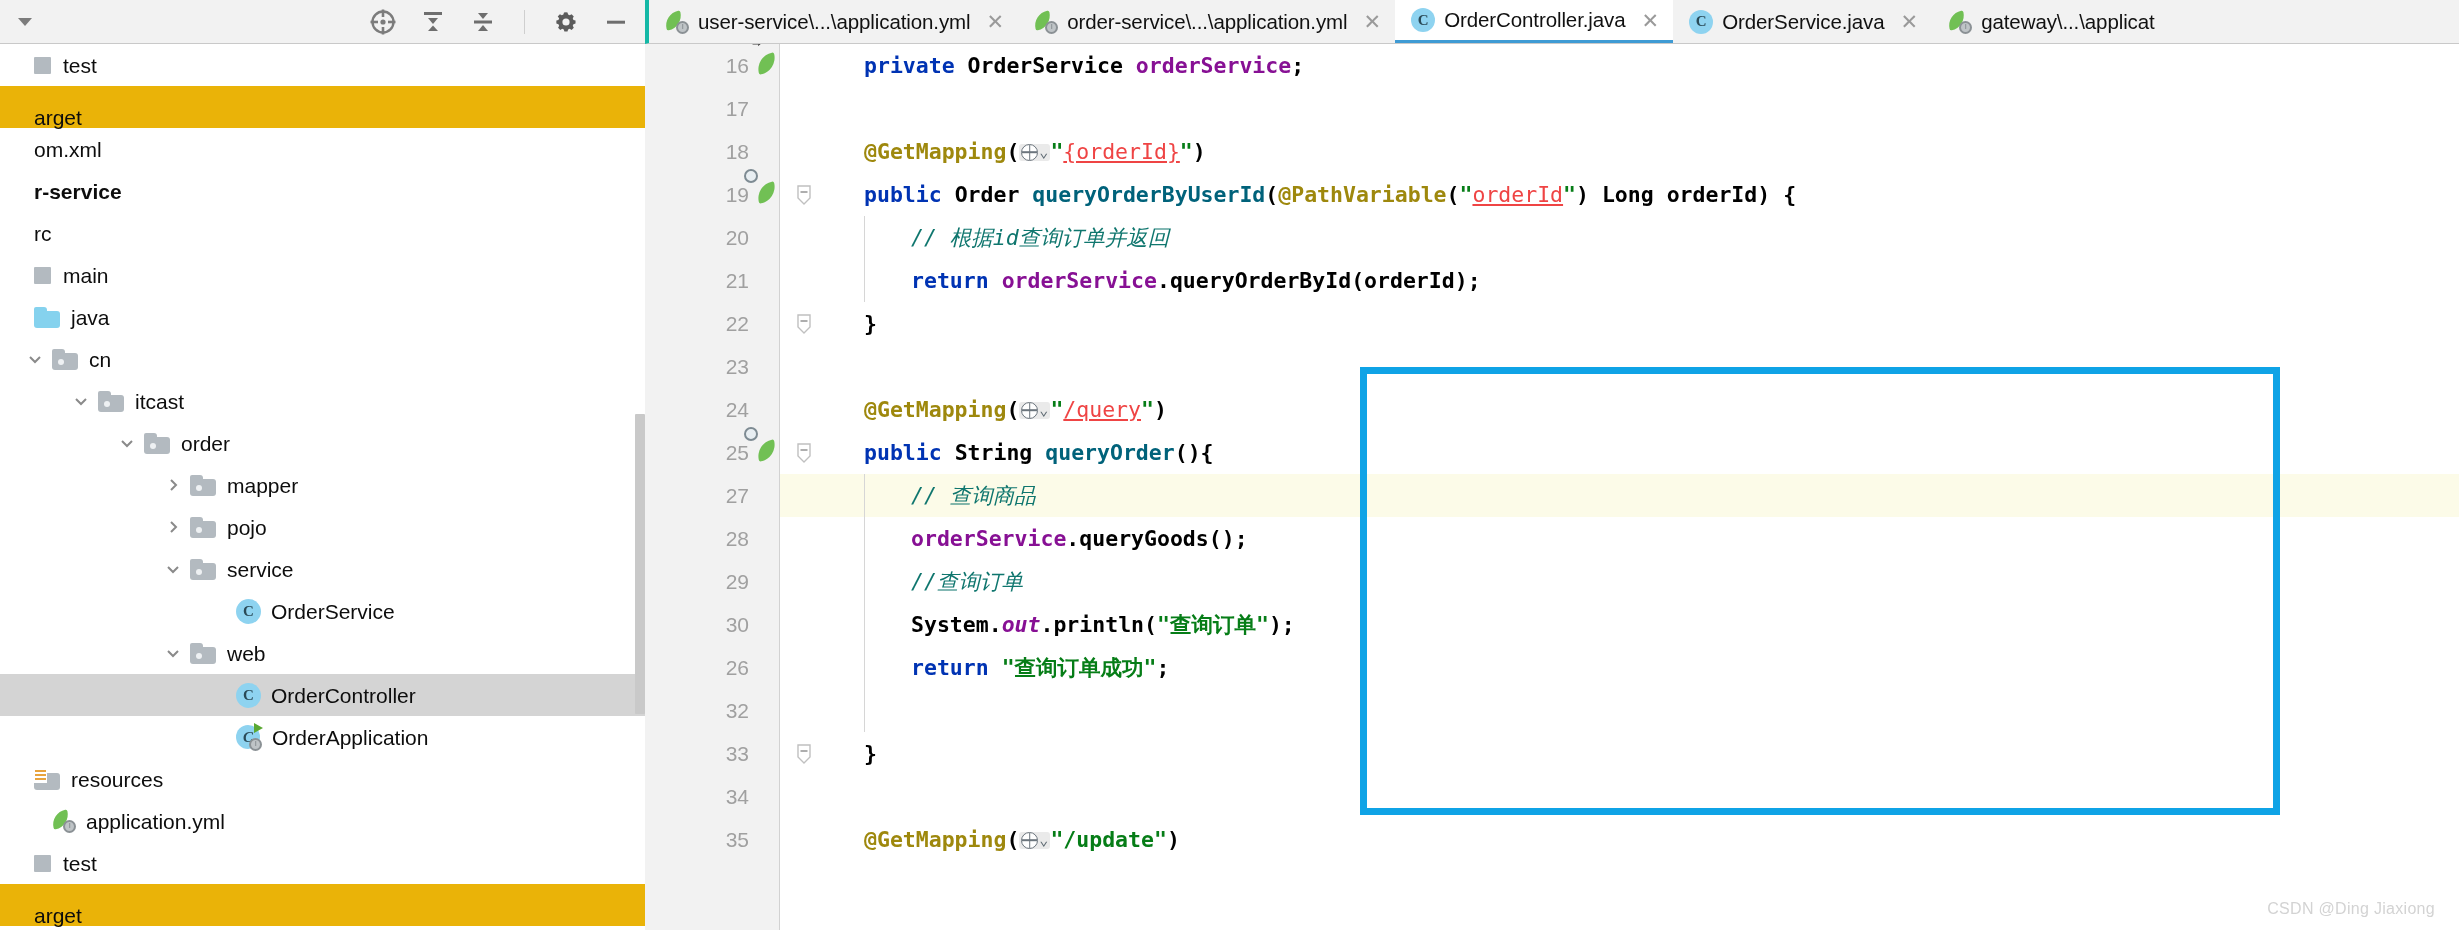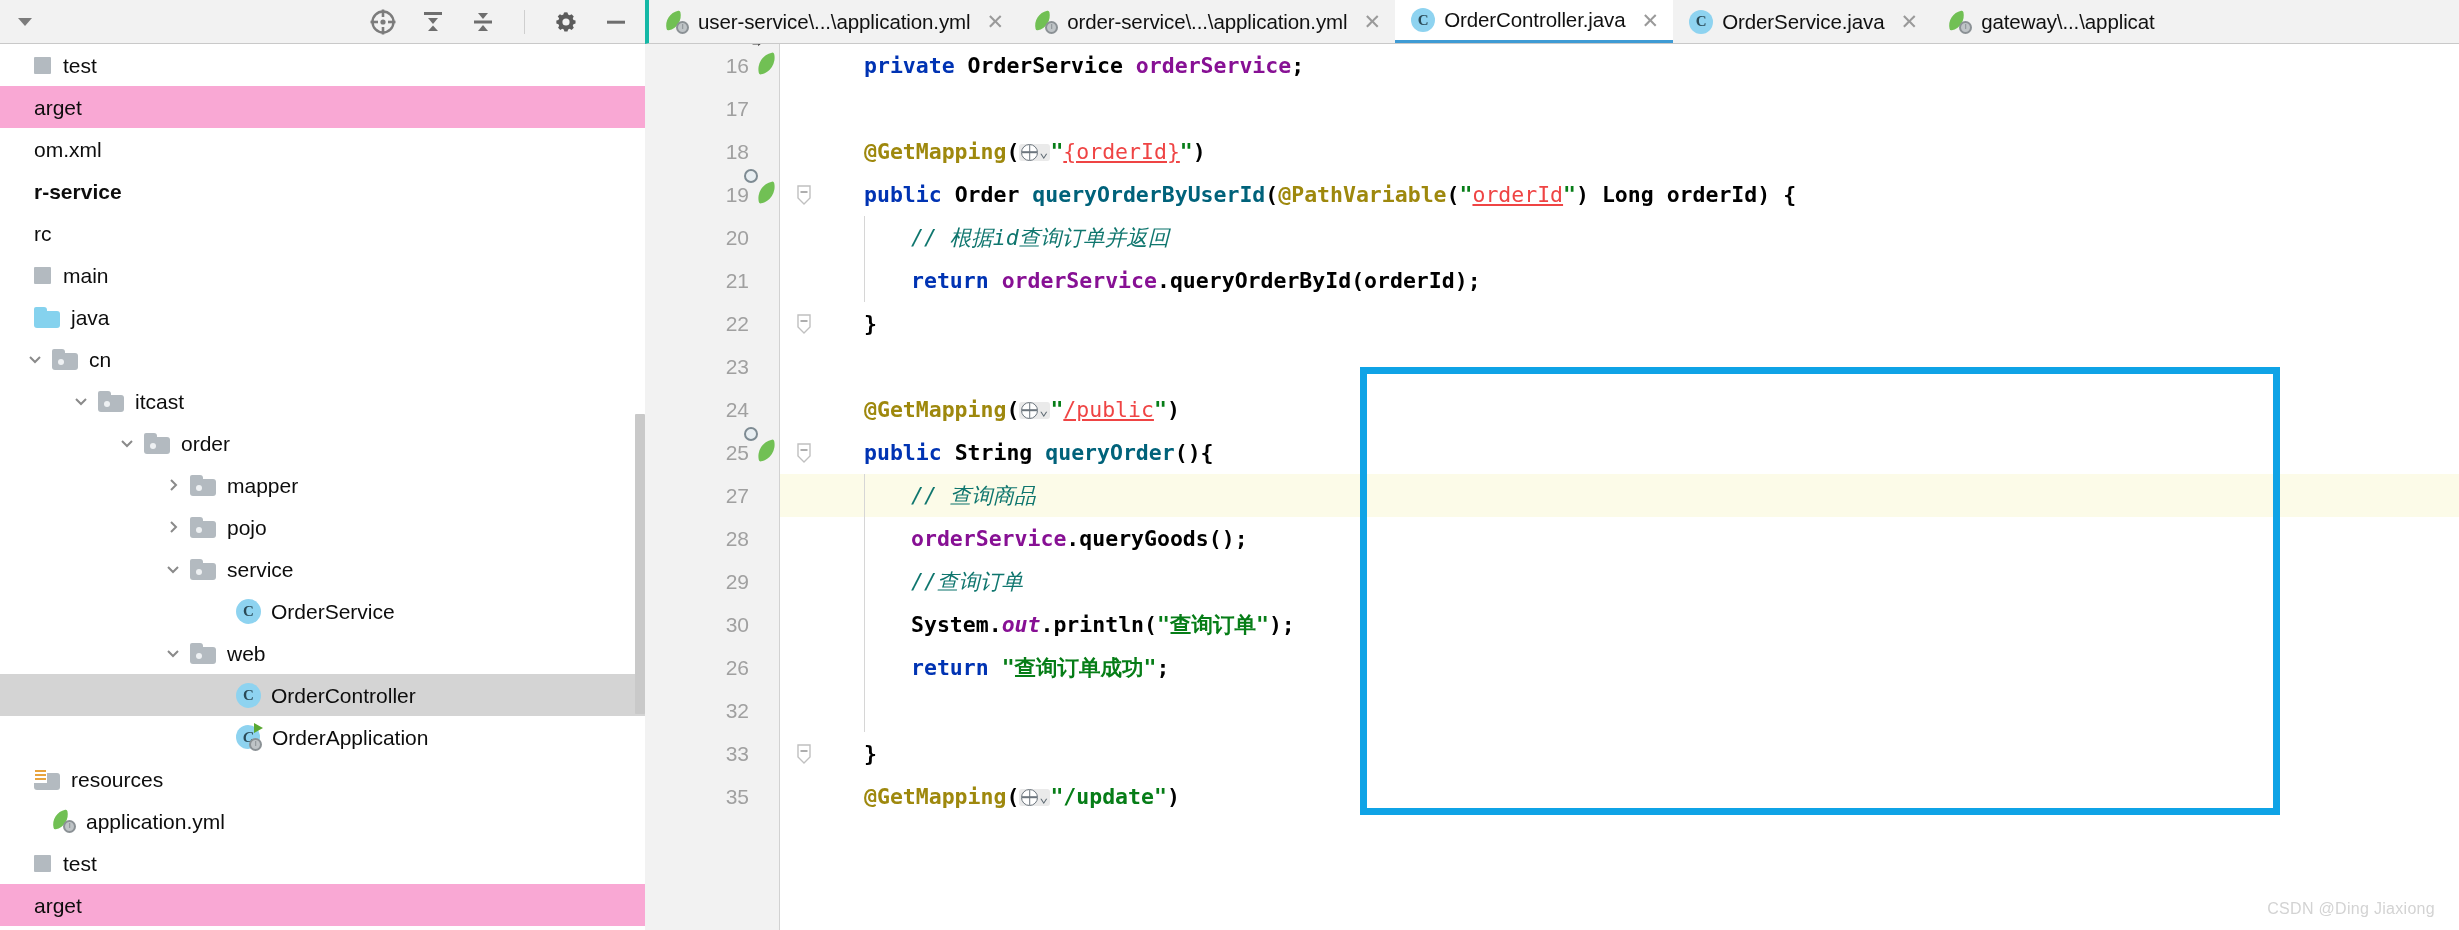--- a/index.html
+++ b/index.html
@@ -92,21 +92,21 @@
     position: relative;
     overflow: hidden;
   }
   .tree-node {
     height: 42px; display: flex; align-items: center;
     font-size: 21px; color: #0d0d0d;
     white-space: nowrap; cursor: default;
     padding-right: 8px;
   }
   .tree-node.selected { background: #d4d4d4; }
-  .tree-node.excluded { background: #f9a8d4; }
+  .tree-node.excluded { background: #eab308; align-items: flex-end; }
   .tree-node .lbl { line-height: 1; }
   .tree-node .lbl.bold { font-weight: bold; }
 
   .chev { width: 34px; flex: 0 0 34px; display:flex; align-items:center; justify-content:center; color:#7a7a7a; }
   .chev svg { display:block; }
   .nogap { width: 34px; flex: 0 0 34px; }
 
   
   .ic-folder { width: 26px; height: 21px; flex: 0 0 26px; position: relative; margin-right: 11px; }
   .ic-folder .fbody {
@@ -544,35 +544,36 @@
                 <path d="M3 4 h12 v12 l-6 6 l-6 -6 z" fill="#fff" stroke="#c0c0c0" stroke-width="1.4"></path>
                 <line x1="5.5" y1="10" x2="12.5" y2="10" stroke="#9a9a9a" stroke-width="1.6"></line>
               </svg></div><div class="code-txt" style="left: 219px;"><span class="kw">public</span><span class="pnc"> </span><span class="typ">Order</span><span class="pnc"> </span><span class="fn">queryOrderByUserId</span><span class="pnc">(</span><span class="ann">@PathVariable</span><span class="pnc">(</span><span class="str">"</span><span class="ustr">orderId</span><span class="str">"</span><span class="pnc">) </span><span class="typ">Long</span><span class="pnc"> </span><span class="pnc">orderId</span><span class="pnc">) {</span></div></div>
           <div class="code-line"><div class="ln-bg"></div><div class="lnum">20</div><div class="code-txt" style="left: 266px;"><span class="cmt">// 根据id查询订单并返回</span></div><div class="iguide" style="top: 0px; height: 43px;"></div></div>
           <div class="code-line"><div class="ln-bg"></div><div class="lnum">21</div><div class="code-txt" style="left: 266px;"><span class="kw">return</span><span class="pnc"> </span><span class="fld">orderService</span><span class="pnc">.</span><span class="pnc">queryOrderById</span><span class="pnc">(orderId);</span></div><div class="iguide" style="top: 0px; height: 43px;"></div></div>
           <div class="code-line"><div class="ln-bg"></div><div class="lnum">22</div><div class="fold-marker"><svg width="18" height="26" viewBox="0 0 18 26">
                 <path d="M3 4 h12 v12 l-6 6 l-6 -6 z" fill="#fff" stroke="#c0c0c0" stroke-width="1.4"></path>
                 <line x1="5.5" y1="10" x2="12.5" y2="10" stroke="#9a9a9a" stroke-width="1.6"></line>
               </svg></div><div class="code-txt" style="left: 219px;"><span class="pnc">}</span></div></div>
           <div class="code-line"><div class="ln-bg"></div><div class="lnum">23</div><div class="code-txt" style="left: 172px;"></div></div>
-          <div class="code-line"><div class="ln-bg"></div><div class="lnum">24</div><div class="code-txt" style="left: 219px;"><span class="ann">@GetMapping</span><span class="pnc">(</span><span class="web-chip"><span class="globe"></span><span class="cv">⌄</span></span><span class="str">"</span><span class="ustr">/public</span><span class="str">"</span><span class="pnc">)</span></div></div>
+          <div class="code-line"><div class="ln-bg"></div><div class="lnum">24</div><div class="code-txt" style="left: 219px;"><span class="ann">@GetMapping</span><span class="pnc">(</span><span class="web-chip"><span class="globe"></span><span class="cv">⌄</span></span><span class="str">"</span><span class="ustr">/query</span><span class="str">"</span><span class="pnc">)</span></div></div>
           <div class="code-line"><div class="ln-bg"></div><div class="lnum">25</div><div class="gmark"><span class="g-spring"><i class="lf"></i><i class="bdg"></i></span></div><div class="fold-marker"><svg width="18" height="26" viewBox="0 0 18 26">
                 <path d="M3 4 h12 v12 l-6 6 l-6 -6 z" fill="#fff" stroke="#c0c0c0" stroke-width="1.4"></path>
                 <line x1="5.5" y1="10" x2="12.5" y2="10" stroke="#9a9a9a" stroke-width="1.6"></line>
               </svg></div><div class="code-txt" style="left: 219px;"><span class="kw">public</span><span class="pnc"> </span><span class="typ">String</span><span class="pnc"> </span><span class="fn">queryOrder</span><span class="pnc">(){</span></div></div>
           <div class="code-line cur"><div class="ln-bg"></div><div class="lnum">27</div><div class="code-txt" style="left: 266px;"><span class="cmt">// 查询商品</span></div><div class="iguide" style="top: 0px; height: 43px;"></div></div>
           <div class="code-line"><div class="ln-bg"></div><div class="lnum">28</div><div class="code-txt" style="left: 266px;"><span class="fld">orderService</span><span class="pnc">.</span><span class="pnc">queryGoods</span><span class="pnc">();</span></div><div class="iguide" style="top: 0px; height: 43px;"></div></div>
           <div class="code-line"><div class="ln-bg"></div><div class="lnum">29</div><div class="code-txt" style="left: 266px;"><span class="cmt">//查询订单</span></div><div class="iguide" style="top: 0px; height: 43px;"></div></div>
           <div class="code-line"><div class="ln-bg"></div><div class="lnum">30</div><div class="code-txt" style="left: 266px;"><span class="typ">System</span><span class="pnc">.</span><span class="sfld">out</span><span class="pnc">.</span><span class="pnc">println</span><span class="pnc">(</span><span class="str">"查询订单"</span><span class="pnc">);</span></div><div class="iguide" style="top: 0px; height: 43px;"></div></div>
           <div class="code-line"><div class="ln-bg"></div><div class="lnum">26</div><div class="code-txt" style="left: 266px;"><span class="kw">return</span><span class="pnc"> </span><span class="str">"查询订单成功"</span><span class="pnc">;</span></div><div class="iguide" style="top: 0px; height: 43px;"></div></div>
           <div class="code-line"><div class="ln-bg"></div><div class="lnum">32</div><div class="code-txt" style="left: 172px;"></div><div class="iguide" style="top: 0px; height: 43px;"></div></div>
           <div class="code-line"><div class="ln-bg"></div><div class="lnum">33</div><div class="fold-marker"><svg width="18" height="26" viewBox="0 0 18 26">
                 <path d="M3 4 h12 v12 l-6 6 l-6 -6 z" fill="#fff" stroke="#c0c0c0" stroke-width="1.4"></path>
                 <line x1="5.5" y1="10" x2="12.5" y2="10" stroke="#9a9a9a" stroke-width="1.6"></line>
               </svg></div><div class="code-txt" style="left: 219px;"><span class="pnc">}</span></div></div>
+          <div class="code-line"><div class="ln-bg"></div><div class="lnum">34</div><div class="code-txt" style="left: 172px;"></div></div>
           <div class="code-line"><div class="ln-bg"></div><div class="lnum">35</div><div class="code-txt" style="left: 219px;"><span class="ann">@GetMapping</span><span class="pnc">(</span><span class="web-chip"><span class="globe"></span><span class="cv">⌄</span></span><span class="str">"/update"</span><span class="pnc">)</span></div></div>
         </div>
       <div class="hl-box" style="left:715px; top:323px; width:920px; height:448px;"></div>
       <div class="watermark">CSDN @Ding Jiaxiong</div>
     </div>
 
   </div>
 </div>
 
 </body></html>

